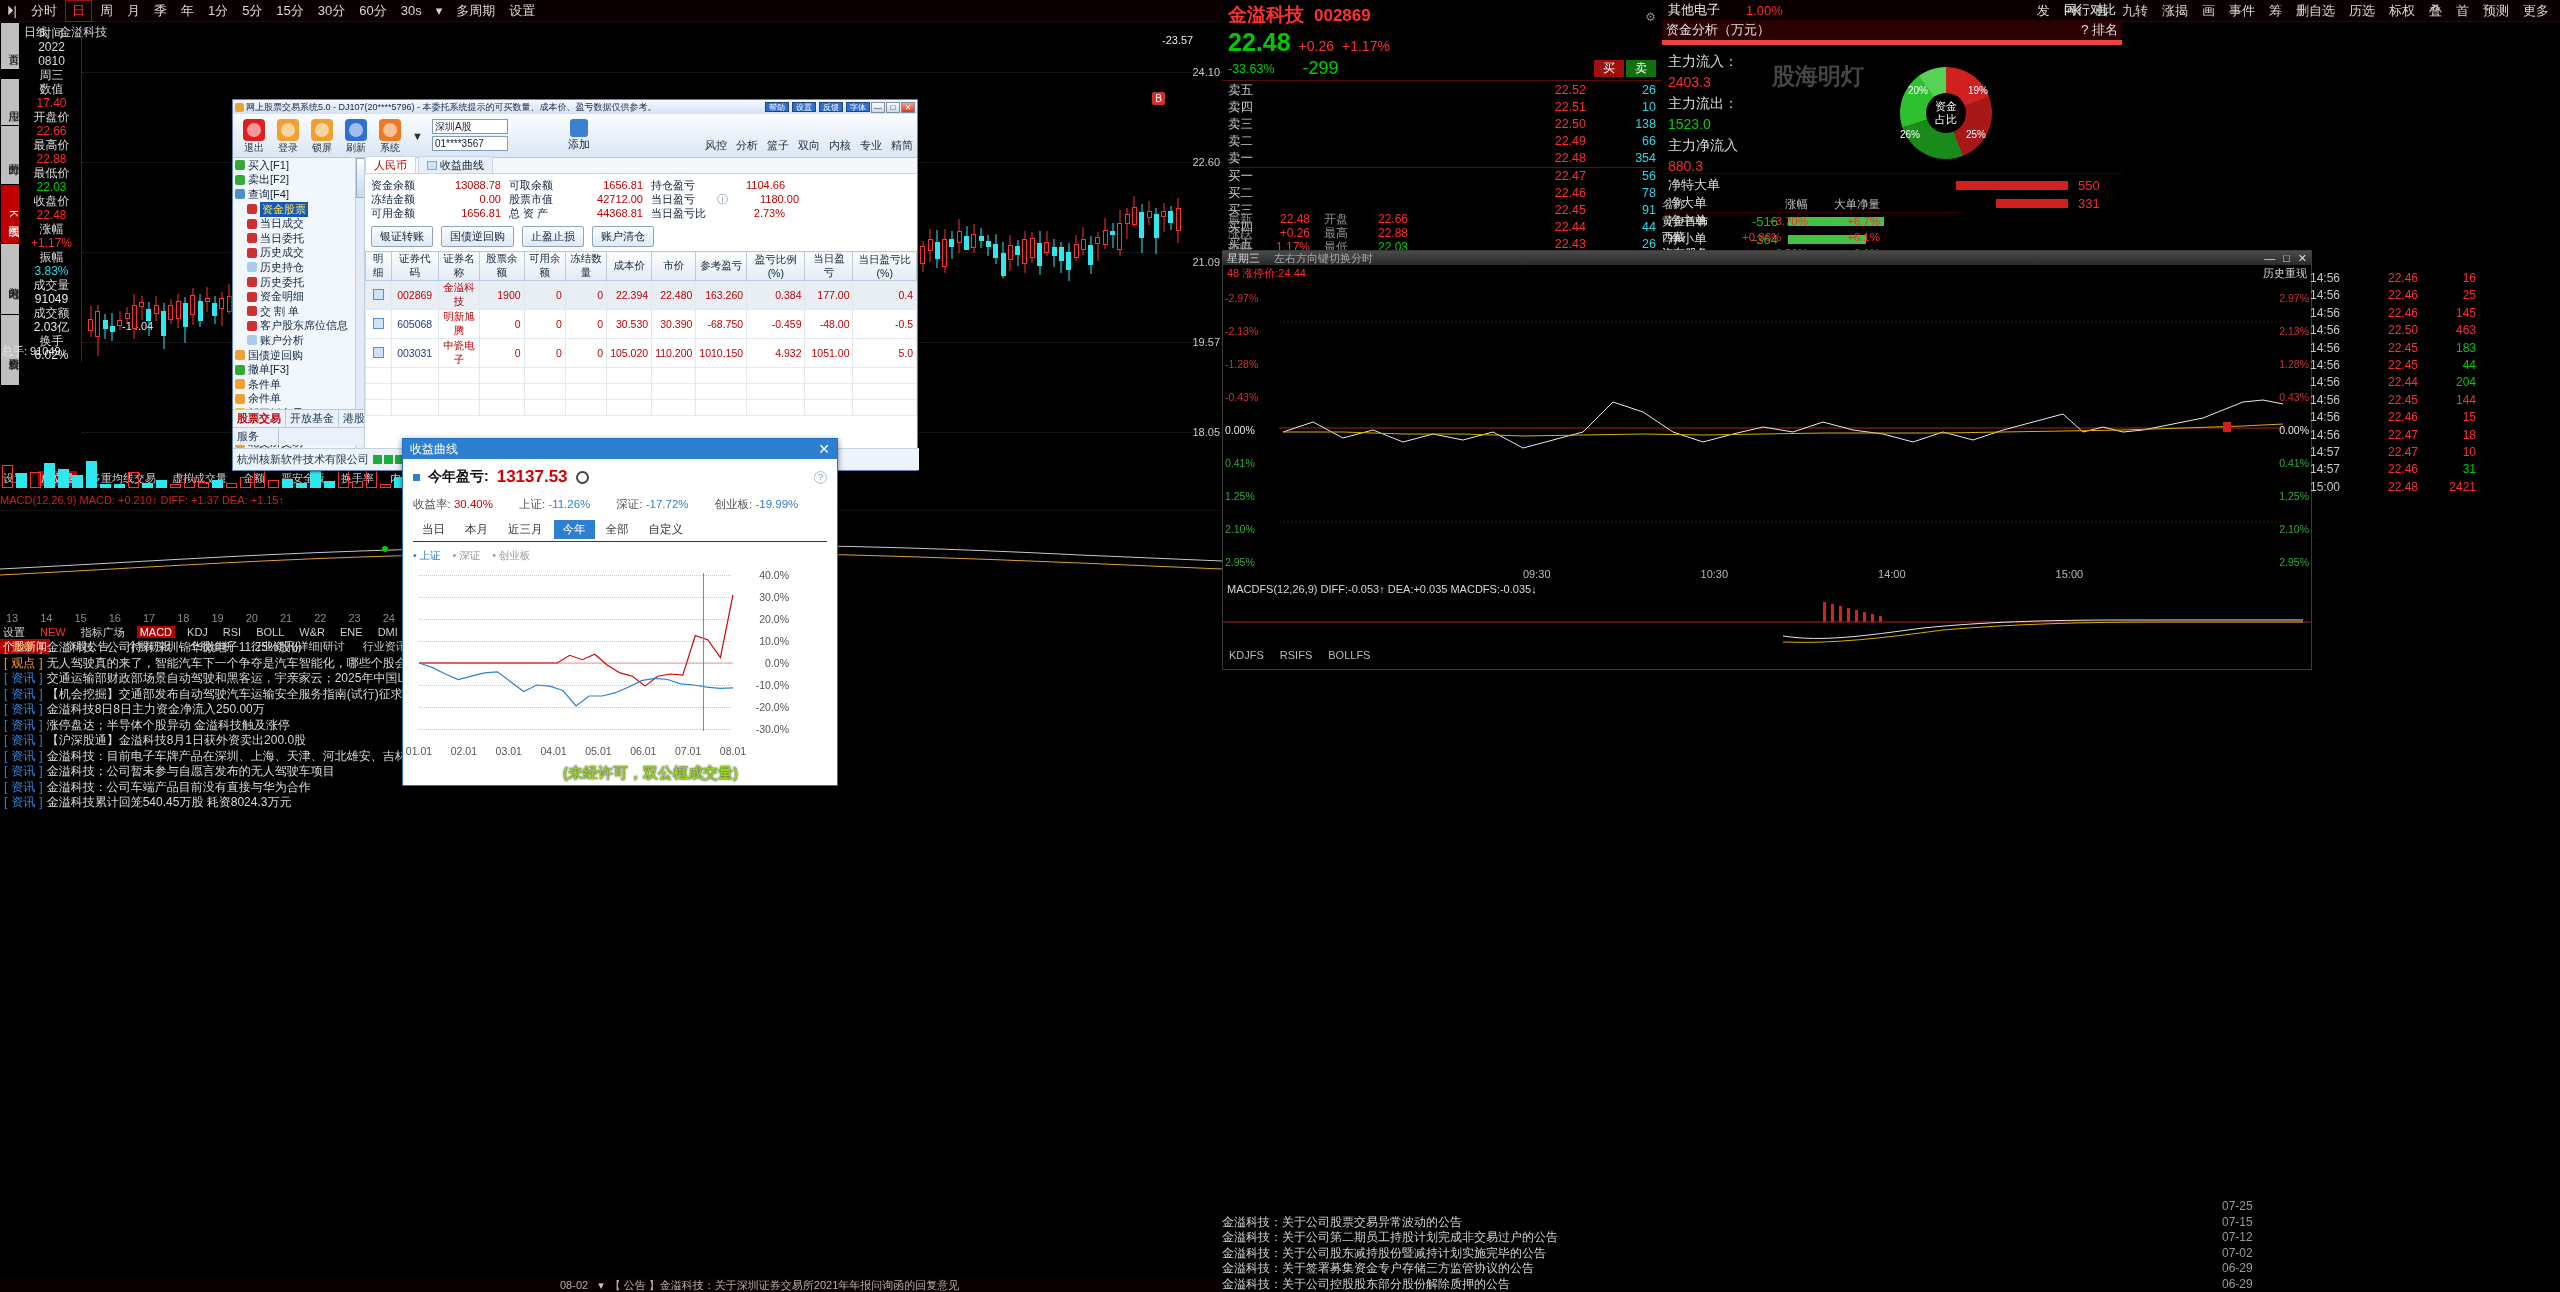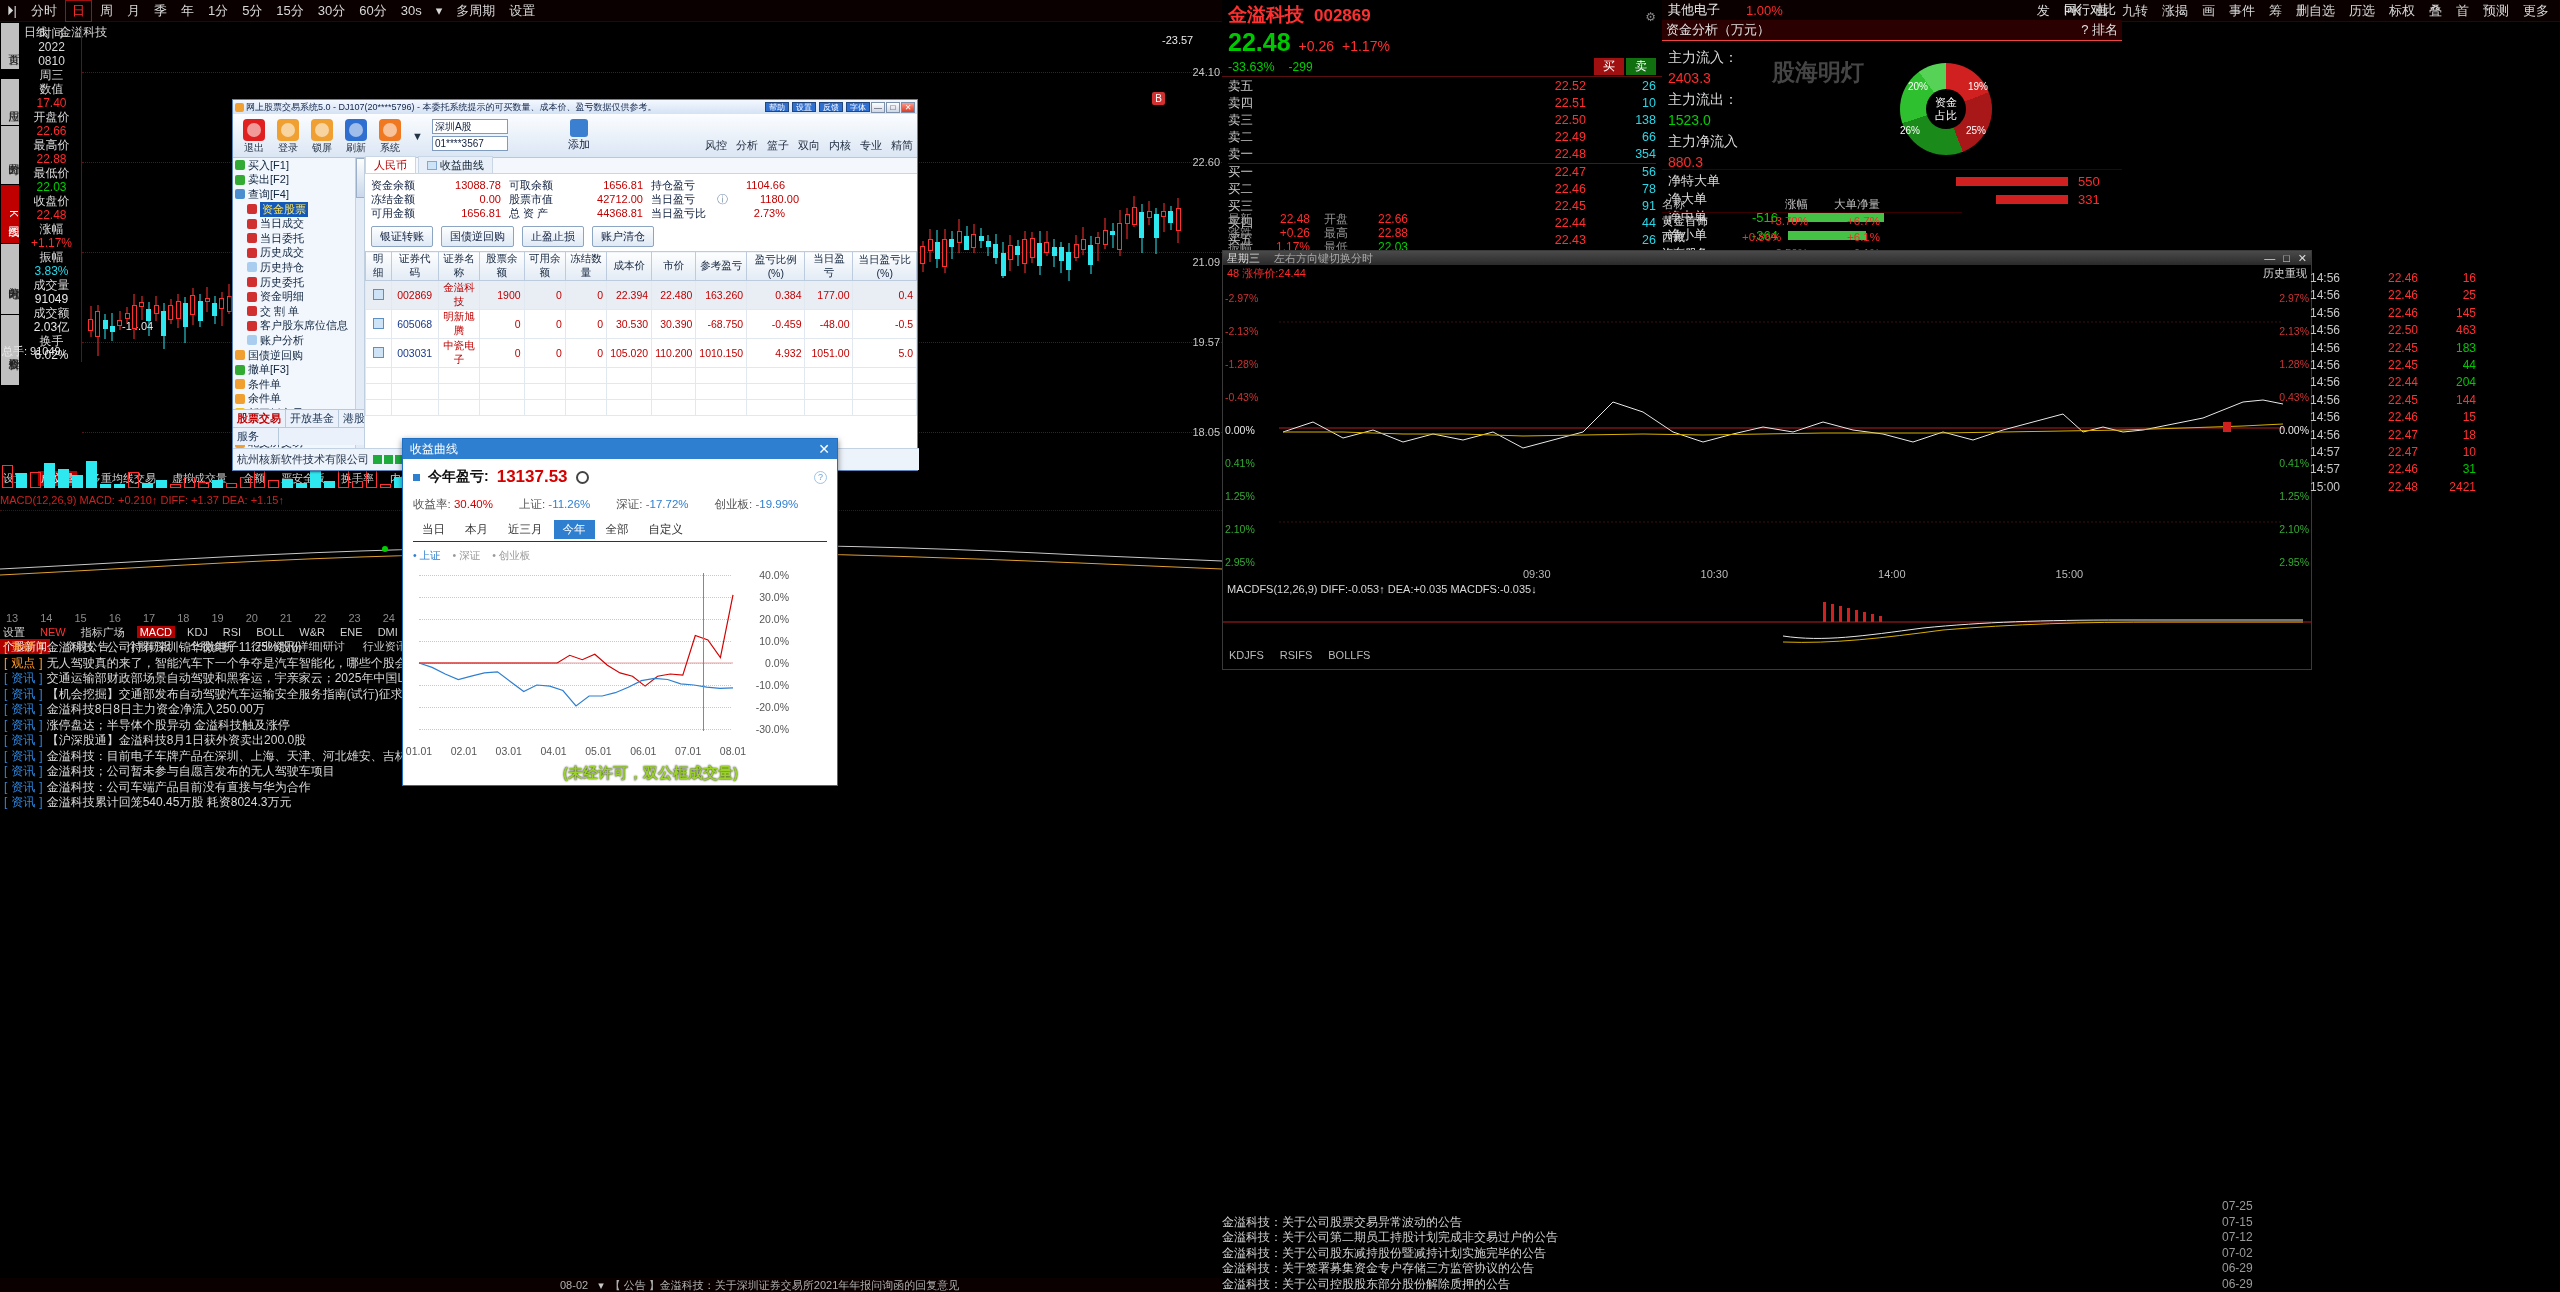--- a/index.html
+++ b/index.html
@@ -173,21 +173,21 @@
   #quote-head { position:absolute; left:0; top:0; width:440px; height:248px; background:#000; }
   #quote-head .nm { color:#ff3030; font-size:19px; font-weight:bold; }
   #quote-head .cd { color:#ff3030; font-size:17px; font-weight:bold; margin-left:10px; }
   #quote-head .px { color:#00c800; font-size:25px; font-weight:bold; }
   #quote-head .chg { color:#ff3030; font-size:14px; }
   .lvrow { display:flex; font-size:12.5px; line-height:17px; }
   .lvrow .lv { width:26px; color:#c8c8c8; }
   .lvrow .p  { flex:1; text-align:right; color:#ff3030; padding-right:12px; }
   .lvrow .q  { width:58px; text-align:right; color:#29d8e8; }
 
-  .fund-title { background:#2a0000; color:#e0e0e0; font-size:13px; padding:1px 4px; border-bottom:1px solid #ef4444; }
+  .fund-title { background:#2a0000; color:#e0e0e0; font-size:13px; padding:1px 4px; border-bottom:5px solid #ef4444; }
   .fund-k { color:#dcdcdc; font-size:14px; }
   .barrow { display:flex; align-items:center; font-size:13px; gap:4px; }
   .barrow .bn { color:#dcdcdc; width:62px; }
   .barrow .bar { height:9px; }
   .donut { width:92px;height:92px;border-radius:50%;
      background:conic-gradient(#d02020 0 19%, #a81818 19% 44%, #1a8a1a 44% 70%, #2ec02e 70% 90%, #56d356 90% 100%);
      position:relative; }
   .donut::after{ content:""; position:absolute; inset:26px; border-radius:50%; background:#000; }
   .donut .cl { position:absolute; inset:0; display:flex; flex-direction:column; align-items:center;
                justify-content:center; font-size:11px; color:#fff; z-index:2; line-height:13px; }
@@ -1104,21 +1104,21 @@
       <span class="cd">002869</span>
       <span style="margin-left:auto;color:#888">⚙</span>
     </div>
     <div style="display:flex;align-items:baseline;padding:0 6px">
       <span class="px">22.48</span>
       <span class="chg" style="margin-left:8px">+0.26</span>
       <span class="chg" style="margin-left:8px">+1.17%</span>
     </div>
     <div style="display:flex;align-items:center;padding:1px 6px;border-bottom:1px solid #5a1010">
       <span class="green" style="font-size:12.5px">-33.63%</span>
-      <span class="green" style="font-size:12px;margin-left:14px">-299</span>
+      <span class="green" style="font-size:18px;margin-left:28px">-299</span>
       <span style="margin-left:auto;background:#a01010;color:#fff;font-size:12px;padding:0 9px">买</span>
       <span style="background:#107010;color:#fff;font-size:12px;padding:0 9px;margin-left:2px">卖</span>
     </div>
     <div style="padding:1px 6px">
       <div class="lvrow">
           <span class="lv">卖五</span>
           <span class="p">22.52</span>
           <span class="q">26</span>
         </div>
       <div class="lvrow">

